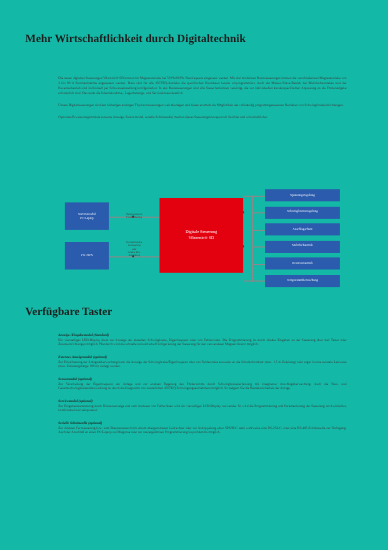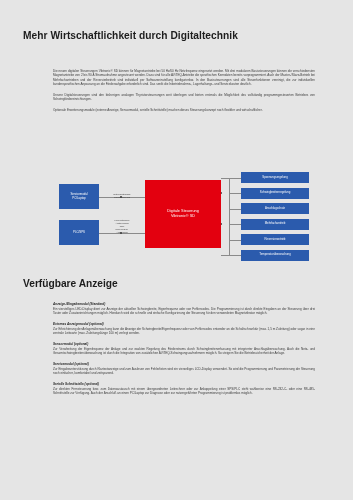--- a/index.html
+++ b/index.html
@@ -11,22 +11,23 @@
     width: 353px;
     height: 500px;
     overflow: hidden;
     font-family: "Liberation Sans", sans-serif;
     color: #2b2b2b;
   }
   .page {
     position: relative;
     width: 353px;
     height: 500px;
-    background: #e5e5e5;
+    background: #14b8a6;
     box-sizing: border-box;
+    font-family: Liberation Serif, serif;
   }
   .content {
     position: absolute;
     left: 0;
     top: 0;
     width: 353px;
     padding: 0;
   }
 
   
@@ -222,21 +223,21 @@
         <span>Mehrfachantrieb</span>
       </div>
       <div class="box blue bx-r r5">
         <span>Reversierantrieb</span>
       </div>
       <div class="box blue bx-r r6">
         <span>Temperaturüberwachung</span>
       </div>
     </div>
 
-    <div class="h1b">Verfügbare Anzeige</div>
+    <div class="h1b">Verfügbare Taster</div>
 
     <div class="modules">
       <div class="mod">
         <p class="mod-title">Anzeige-/Eingabemodul (Standard)</p>
         <p class="mod-body">Ein vierstelliges LED-Display dient zur Anzeige der aktuellen Schwingbreite, Eigenfrequenz oder von Fehlercodes. Die Programmierung ist durch direkte Eingaben an der Steuerung über drei Taster oder Zusatzeinrichtungen möglich. Hierdurch wird die schnelle und einfache Konfigurierung der Steuerung für den verwendeten Magnetvibrator möglich.</p>
       </div>
       <div class="mod">
         <p class="mod-title">Externes Anzeigemodul (optional)</p>
         <p class="mod-body">Zur Erleichterung der Anlagenüberwachung kann die Anzeige der Schwingbreite/Eigenfrequenz oder von Fehlercodes entweder an die Schaltschranktür (max. 1,5 m Zuleitung) oder sogar in eine zentrale Leitwarte (max. Zuleitungslänge 100 m) verlegt werden.</p>
       </div>

